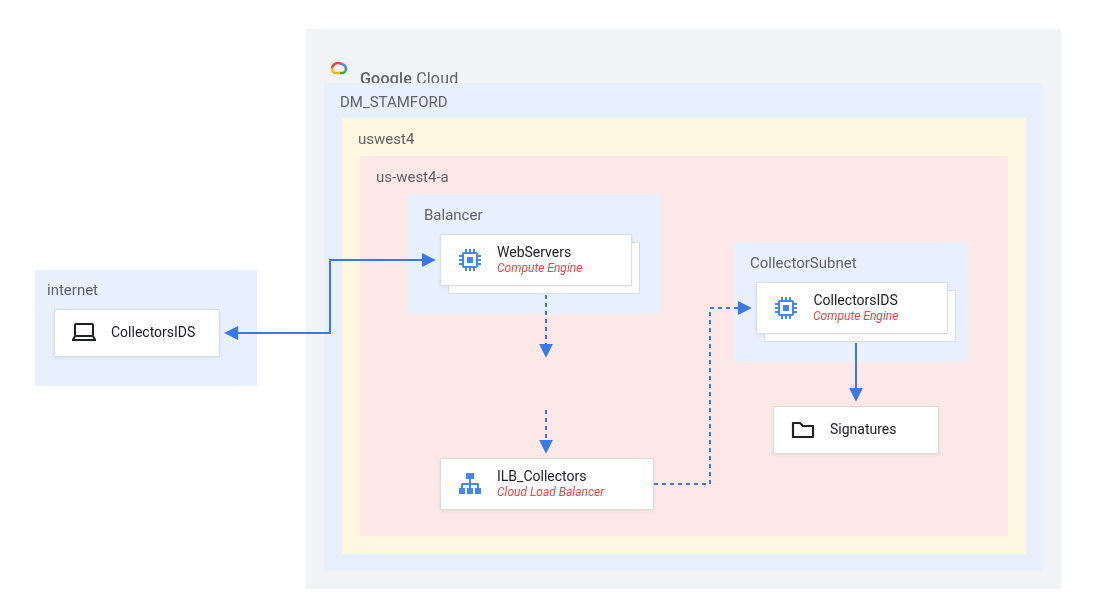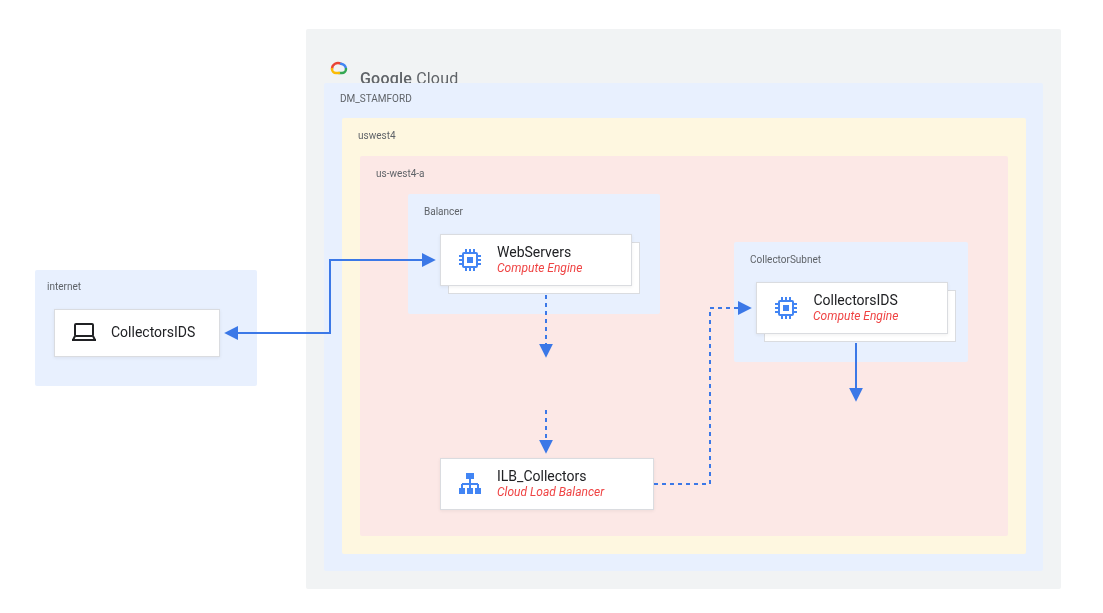--- a/index.html
+++ b/index.html
@@ -13,21 +13,21 @@
 }
 .canvas { position: absolute; inset: 0; }
 
 
 .box {
   position: absolute;
   border-radius: 2px;
 }
 .label {
   position: absolute;
-  font-size: 10px;
+  font-size: 15px;
   color: #5f6368;
   font-weight: 400;
 }
 .node {
   position: absolute;
   background: #ffffff;
   border: 1px solid #dadce0;
   display: flex;
   align-items: center;
   padding: 8px 14px;
@@ -149,20 +149,30 @@
         <rect x="11" y="11" width="6" height="6" fill="#4285f4"></rect>
         <path d="M10 7 V3 M14 7 V3 M18 7 V3 M10 21 V25 M14 21 V25 M18 21 V25 M7 10 H3 M7 14 H3 M7 18 H3 M21 10 H25 M21 14 H25 M21 18 H25" stroke="#4285f4" stroke-width="2"></path>
       </svg>
     </span>
     <div class="txt">
       <span class="title">CollectorsIDS</span>
       <span class="sub">Compute Engine</span>
     </div>
   </div>
 
+  <div class="node" style="left:773px; top:406px; width:166px; height:48px;">
+    <span class="icon-wrap">
+      <svg width="26" height="22" viewBox="0 0 26 22">
+        <path d="M3 4 H10 L13 7 H23 V18 H3 Z" fill="none" stroke="#202124" stroke-width="2.2" stroke-linejoin="round"></path>
+      </svg>
+    </span>
+    <div class="txt">
+      <span class="title">Signatures</span>
+    </div>
+  </div>
 
   <svg class="arrows" viewBox="0 0 1103 613">
     <defs>
       <marker id="arrow-solid" viewBox="0 0 10 10" refX="8" refY="5" markerWidth="7" markerHeight="7" orient="auto-start-reverse">
         <path d="M 0 0 L 10 5 L 0 10 z" fill="#3b78e7"></path>
       </marker>
       <marker id="arrow-solid-start" viewBox="0 0 10 10" refX="2" refY="5" markerWidth="7" markerHeight="7" orient="auto">
         <path d="M 10 0 L 0 5 L 10 10 z" fill="#3b78e7"></path>
       </marker>
       <marker id="arrow-dashed" viewBox="0 0 10 10" refX="8" refY="5" markerWidth="7" markerHeight="7" orient="auto-start-reverse">

